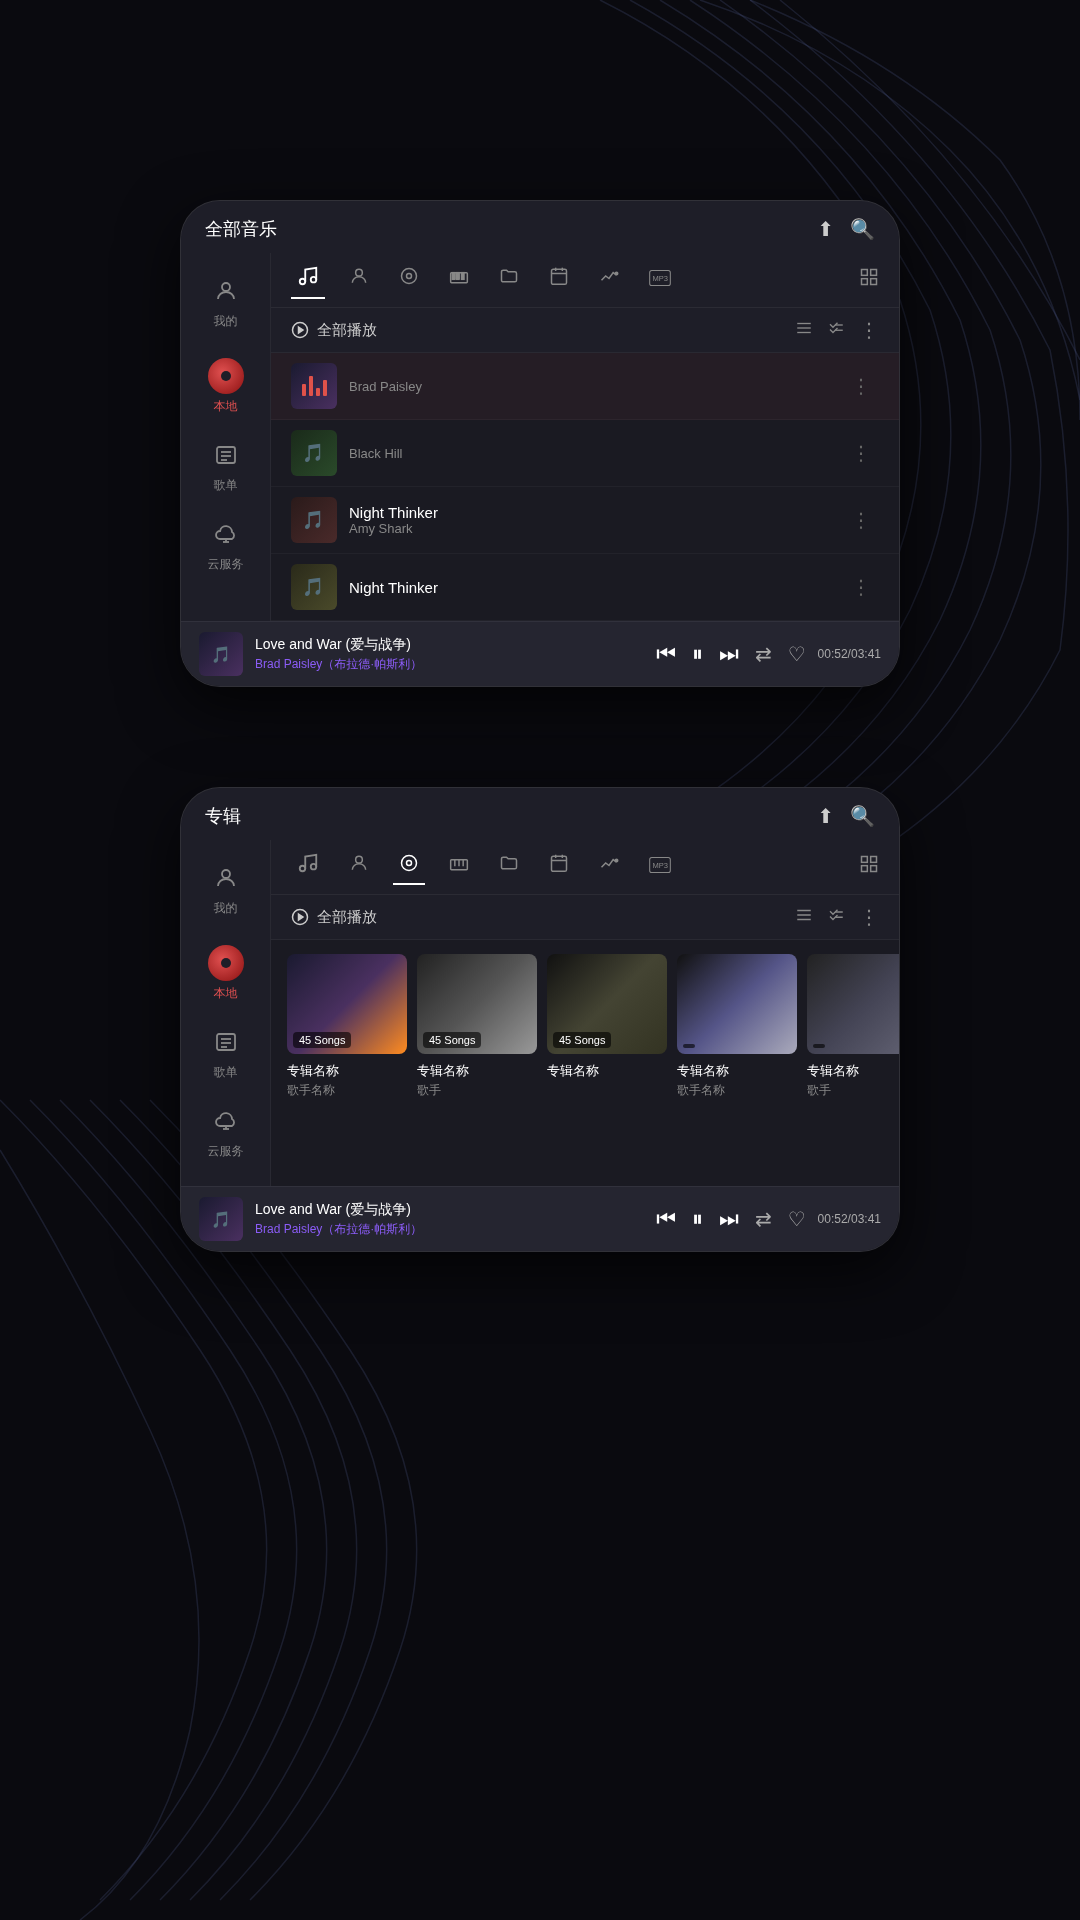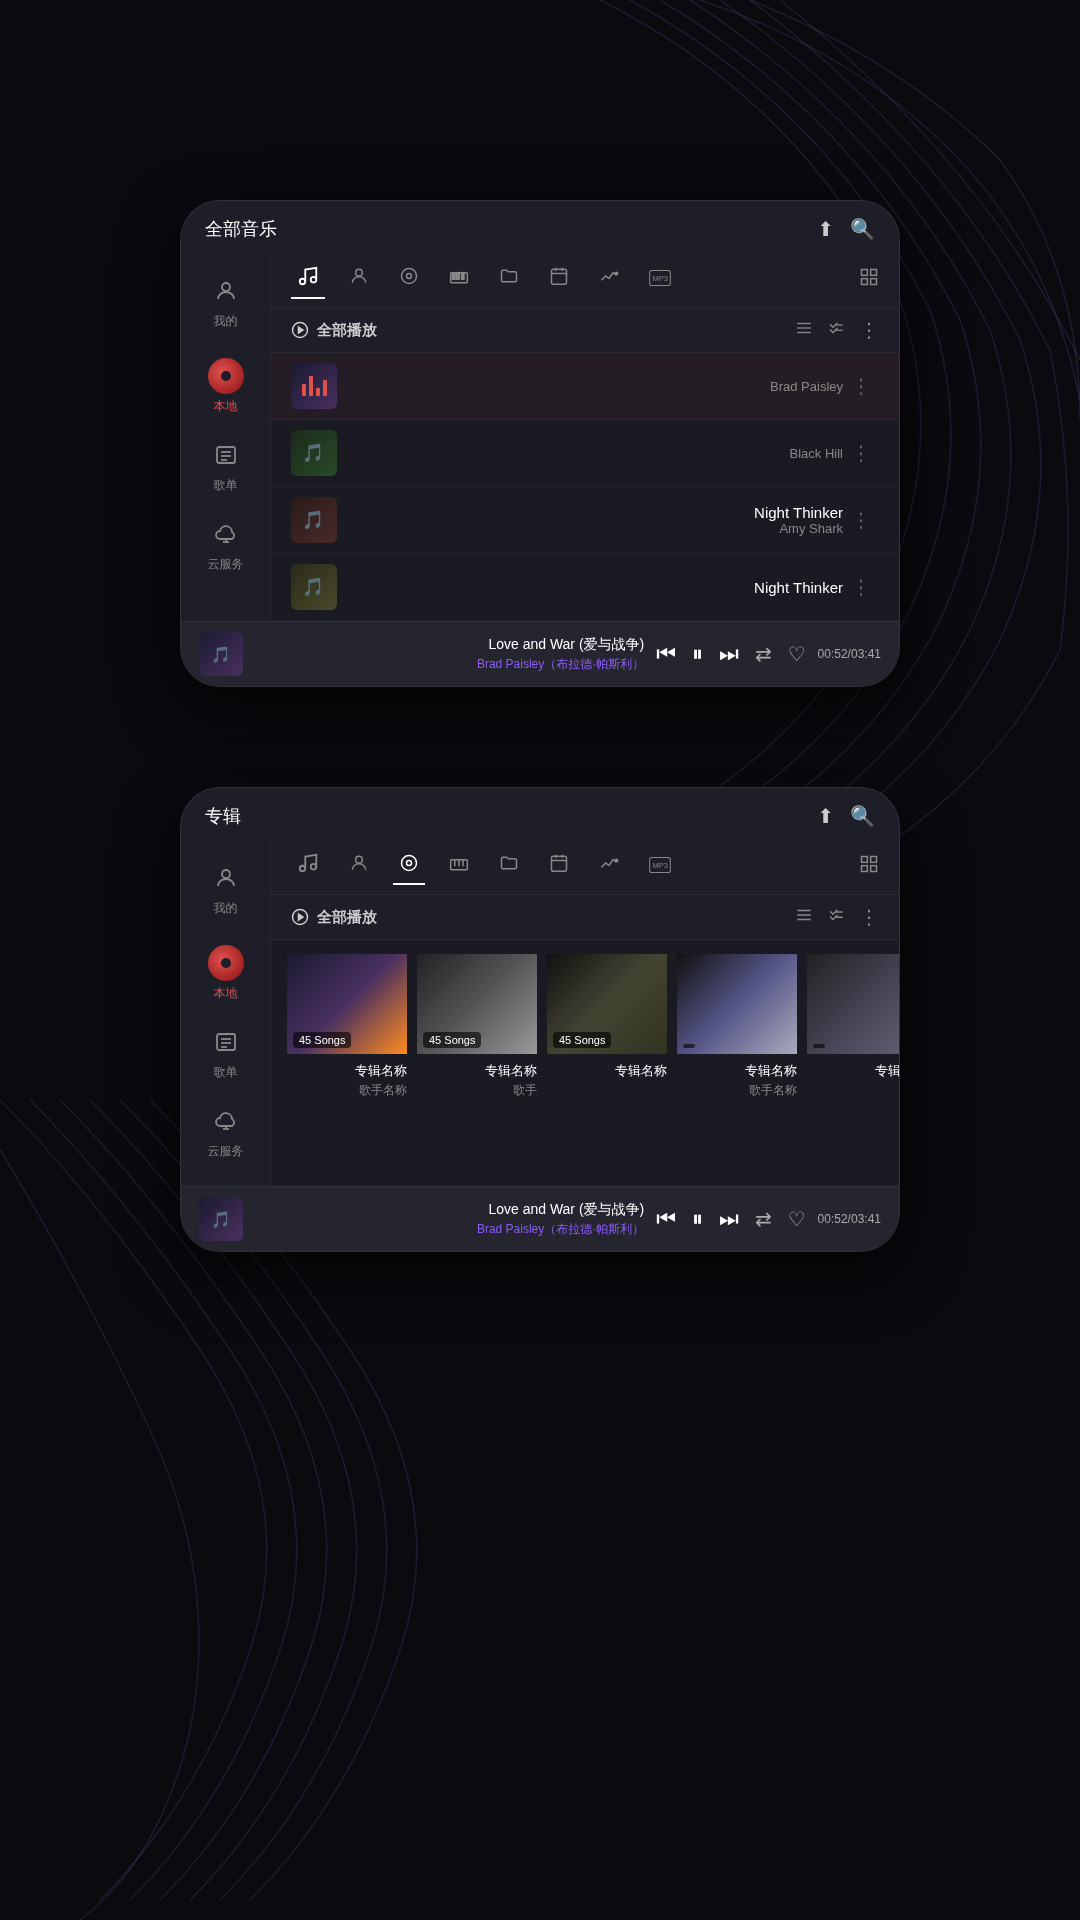--- a/index.html
+++ b/index.html
@@ -37,21 +37,20 @@
       border-radius: 40px;
       overflow: hidden;
       box-shadow: 0 20px 60px rgba(0,0,0,0.7), inset 0 1px 0 rgba(255,255,255,0.08);
       border: 1px solid rgba(255,255,255,0.1);
     }
 
     .app-container {
       display: flex;
       flex-direction: column;
       height: 100%;
-      text-align: right;
     }
 
     
     .top-bar {
       display: flex;
       align-items: center;
       justify-content: space-between;
       padding: 16px 24px 12px;
       background: #1e1e28;
     }
@@ -105,21 +104,20 @@
       padding: 10px 20px;
       background: #1e1e28;
       border-bottom: 1px solid rgba(255,255,255,0.05);
     }
     .play-all-btn {
       display: flex;
       align-items: center;
       gap: 8px;
       color: #ccc;
       font-size: 15px;
-      font-weight: bold;
     }
     .play-all-icons {
       margin-left: auto;
       display: flex;
       gap: 14px;
       align-items: center;
       color: #888;
       font-size: 18px;
     }
 
@@ -316,21 +314,21 @@
       overflow-x: auto;
       background: #1a1a22;
     }
     .album-card {
       flex-shrink: 0;
       width: 120px;
     }
     .album-cover {
       width: 120px;
       height: 100px;
-      border-radius: 0;
+      border-radius: 8px;
       background: #2a2a35;
       overflow: hidden;
       position: relative;
       margin-bottom: 8px;
     }
     .album-songs-badge {
       position: absolute;
       bottom: 6px;
       left: 6px;
       background: rgba(0,0,0,0.6);

